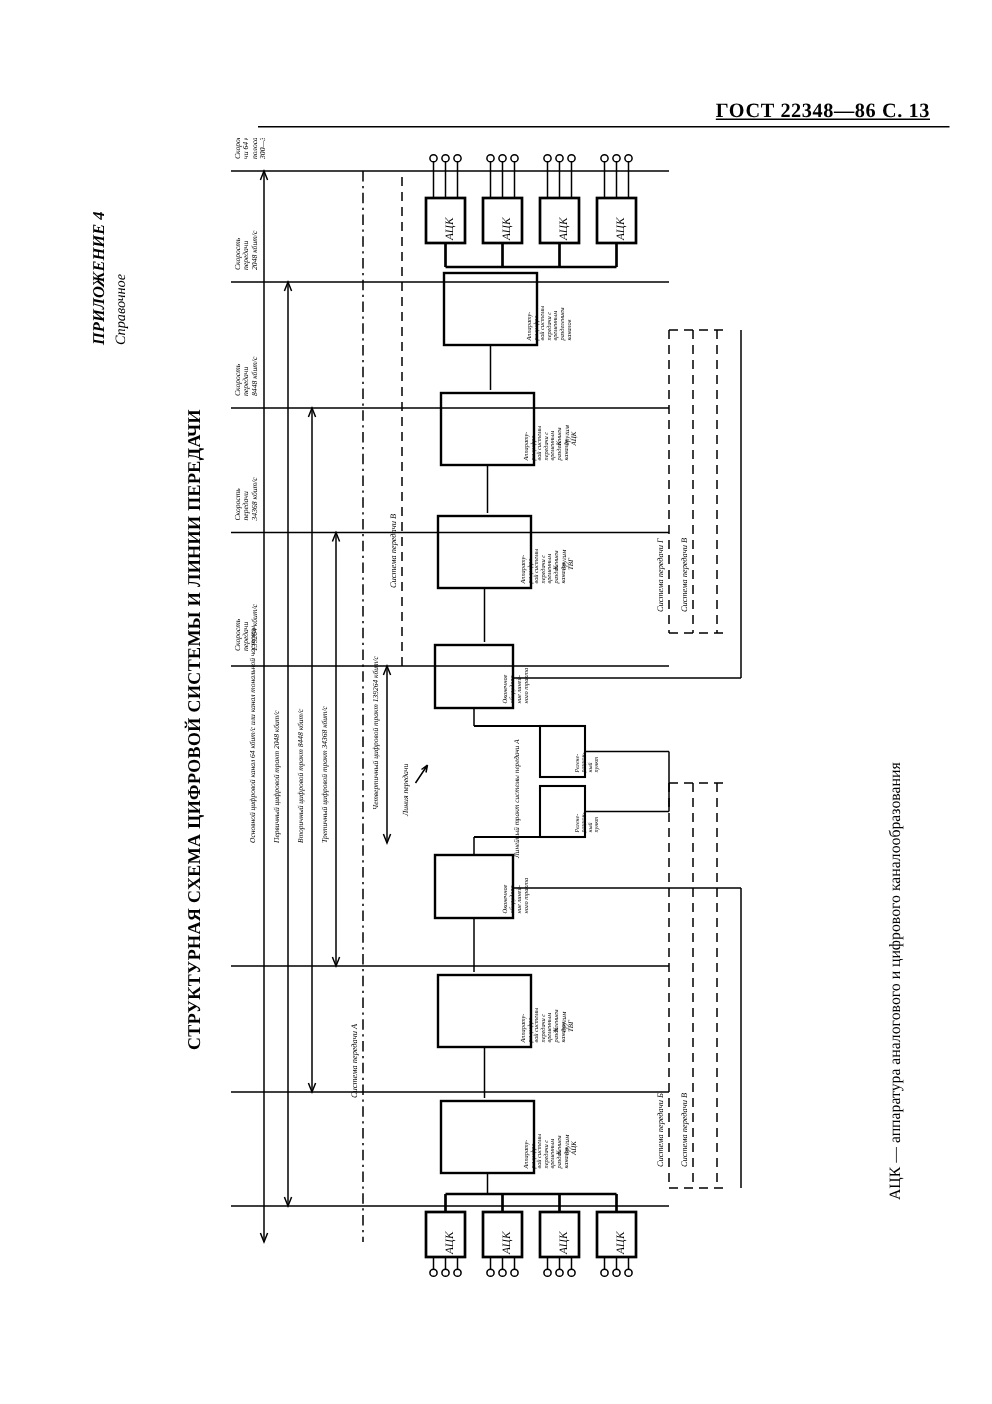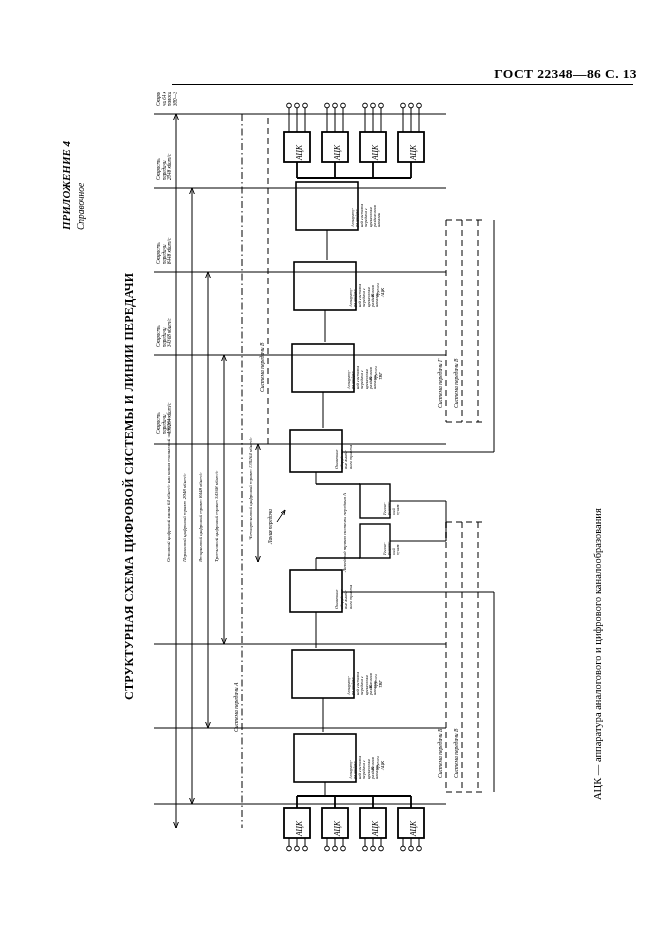--- a/index.html
+++ b/index.html
@@ -2,22 +2,22 @@
 <html><head>
 <meta charset="utf-8">
 <style>
   html,body{margin:0;padding:0;background:#fff;}
   body{width:661px;height:936px;position:relative;overflow:hidden;
        font-family:"Liberation Serif",serif;color:#000;}
 
   .page{position:absolute;inset:0;}
 
   
-  .hdr{position:absolute;top:66px;right:24px;font-weight:bold;font-size:13.5px;
-       letter-spacing:.4px;white-space:nowrap;}
+  .hdr{position:absolute;top:66px;right:41px;font-weight:bold;font-size:13.5px;
+       letter-spacing:.4px;white-space:nowrap;text-decoration:underline;}
   .hdr-rule{position:absolute;top:84px;left:172px;right:28px;height:1px;background:#000;}
 
   
   .rot{position:absolute;transform-origin:0 0;white-space:nowrap;}
   .rot90{transform:rotate(-90deg);}
 
   .appendix{left:60px;top:230px;font-style:italic;font-weight:bold;font-size:11px;}
   .appendix-sub{left:76px;top:230px;font-style:italic;font-size:9.5px;}
 
   .maintitle{left:122px;top:700px;font-weight:bold;font-size:12px;letter-spacing:.25px;}

